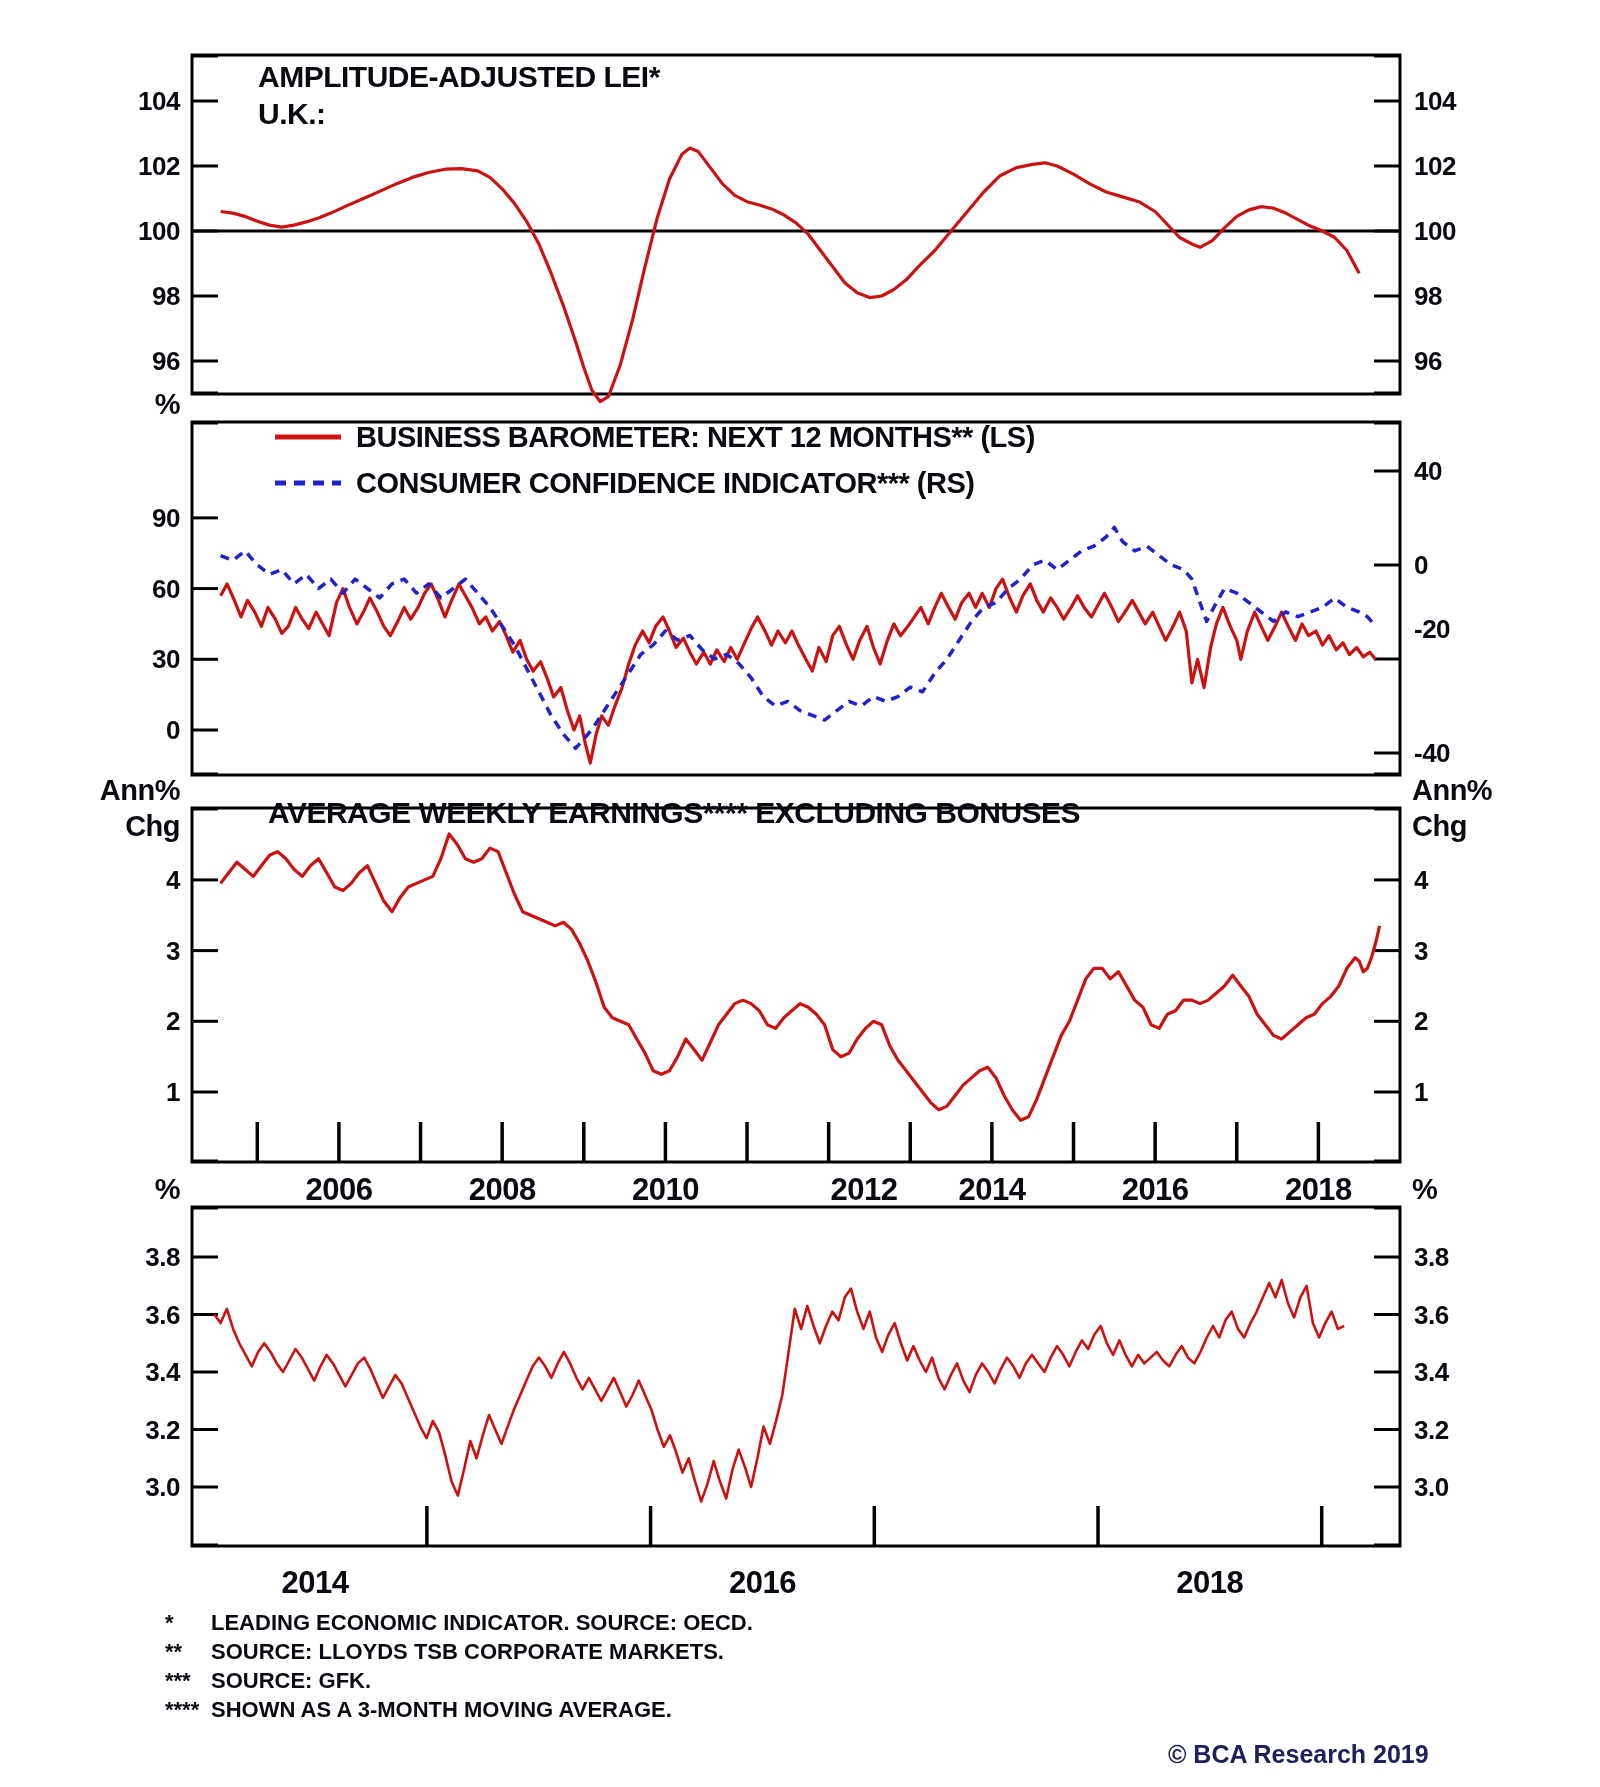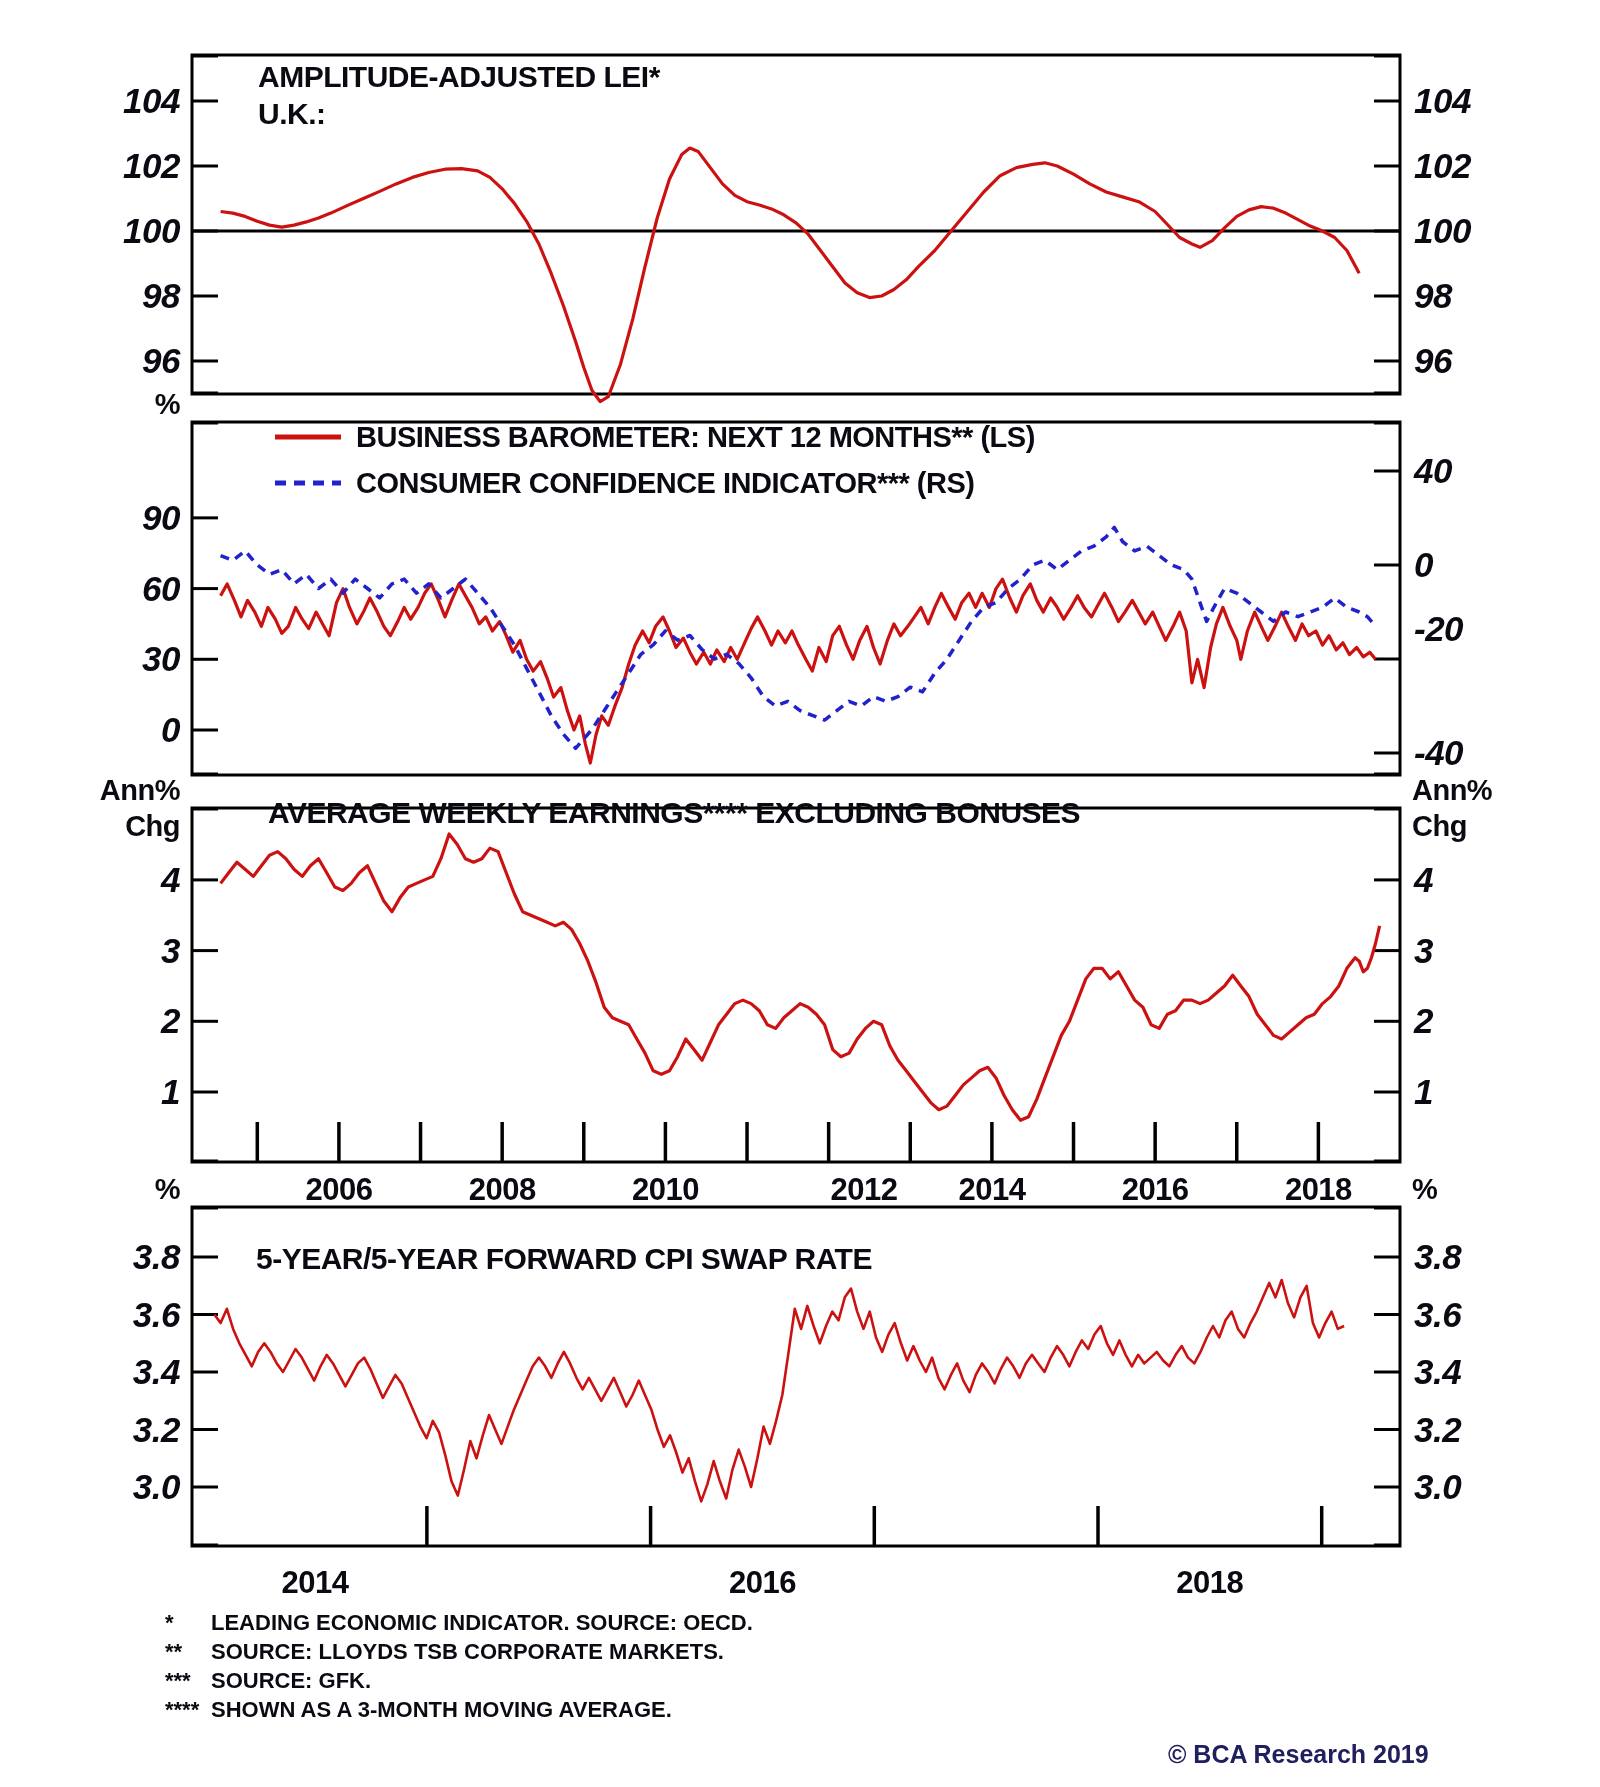--- a/index.html
+++ b/index.html
@@ -1,20 +1,20 @@
 <!DOCTYPE html>
 <html><head>
 <meta charset="utf-8">
 <style>
   html,body{margin:0;padding:0;background:#ffffff;}
   #canvas{position:relative;width:1600px;height:1787px;background:#ffffff;overflow:hidden;
           font-family:"Liberation Sans","DejaVu Sans",sans-serif;}
   svg{position:absolute;left:0;top:0;}
   .lbl{position:absolute;font-weight:700;color:#0a0a12;letter-spacing:-0.5px;white-space:nowrap;}
-  .ytick{font-size:35px;transform:translateY(-50%);font-style:italic;}
+  .ytick{font-size:26px;transform:translateY(-50%);}
   .ytick.left{text-align:right;}
   .xtick{font-size:31px;transform:translate(-50%,-50%);}
   .unit{font-size:29px;transform:translateY(-50%);}
   .unit.left{text-align:right;}
   .title{font-size:30px;line-height:37px;}
   .legend-label{font-size:29px;transform:translateY(-50%);}
   .legend-swatch{position:absolute;height:5px;transform:translateY(-50%);}
   .footnote-row{position:absolute;font-size:22px;font-weight:700;color:#0a0a12;white-space:nowrap;}
   .footnote-marker{display:inline-block;width:46px;}
   #copyright{position:absolute;font-size:25px;font-weight:700;color:#20205e;}
@@ -114,21 +114,20 @@
 
 <div>
   <div class="legend-swatch" style="left:275px;top:437px;width:66px;background:#cc1111;"></div>
   <div class="lbl legend-label" style="left:356px;top:437px;">BUSINESS BAROMETER: NEXT 12 MONTHS** (LS)</div>
   <div class="legend-swatch" style="left:275px;top:483px;width:66px;background:repeating-linear-gradient(90deg,#2222cc 0 11px,transparent 11px 19px);"></div>
   <div class="lbl legend-label" style="left:356px;top:483px;">CONSUMER CONFIDENCE INDICATOR*** (RS)</div>
 </div>
 
 <div class="lbl title" style="left:268px;top:794px;">AVERAGE WEEKLY EARNINGS**** EXCLUDING BONUSES</div>
 
-<div class="lbl title" style="left:256px;top:1240px;">5-YEAR/5-YEAR FORWARD CPI SWAP RATE</div>
 
 <div>
   <div class="footnote-row" style="left:165px;top:1610px;">
     <span class="footnote-marker">*</span><span>LEADING ECONOMIC INDICATOR. SOURCE: OECD.</span>
   </div>
   <div class="footnote-row" style="left:165px;top:1639px;">
     <span class="footnote-marker">**</span><span>SOURCE: LLOYDS TSB CORPORATE MARKETS.</span>
   </div>
   <div class="footnote-row" style="left:165px;top:1668px;">
     <span class="footnote-marker">***</span><span>SOURCE: GFK.</span>

